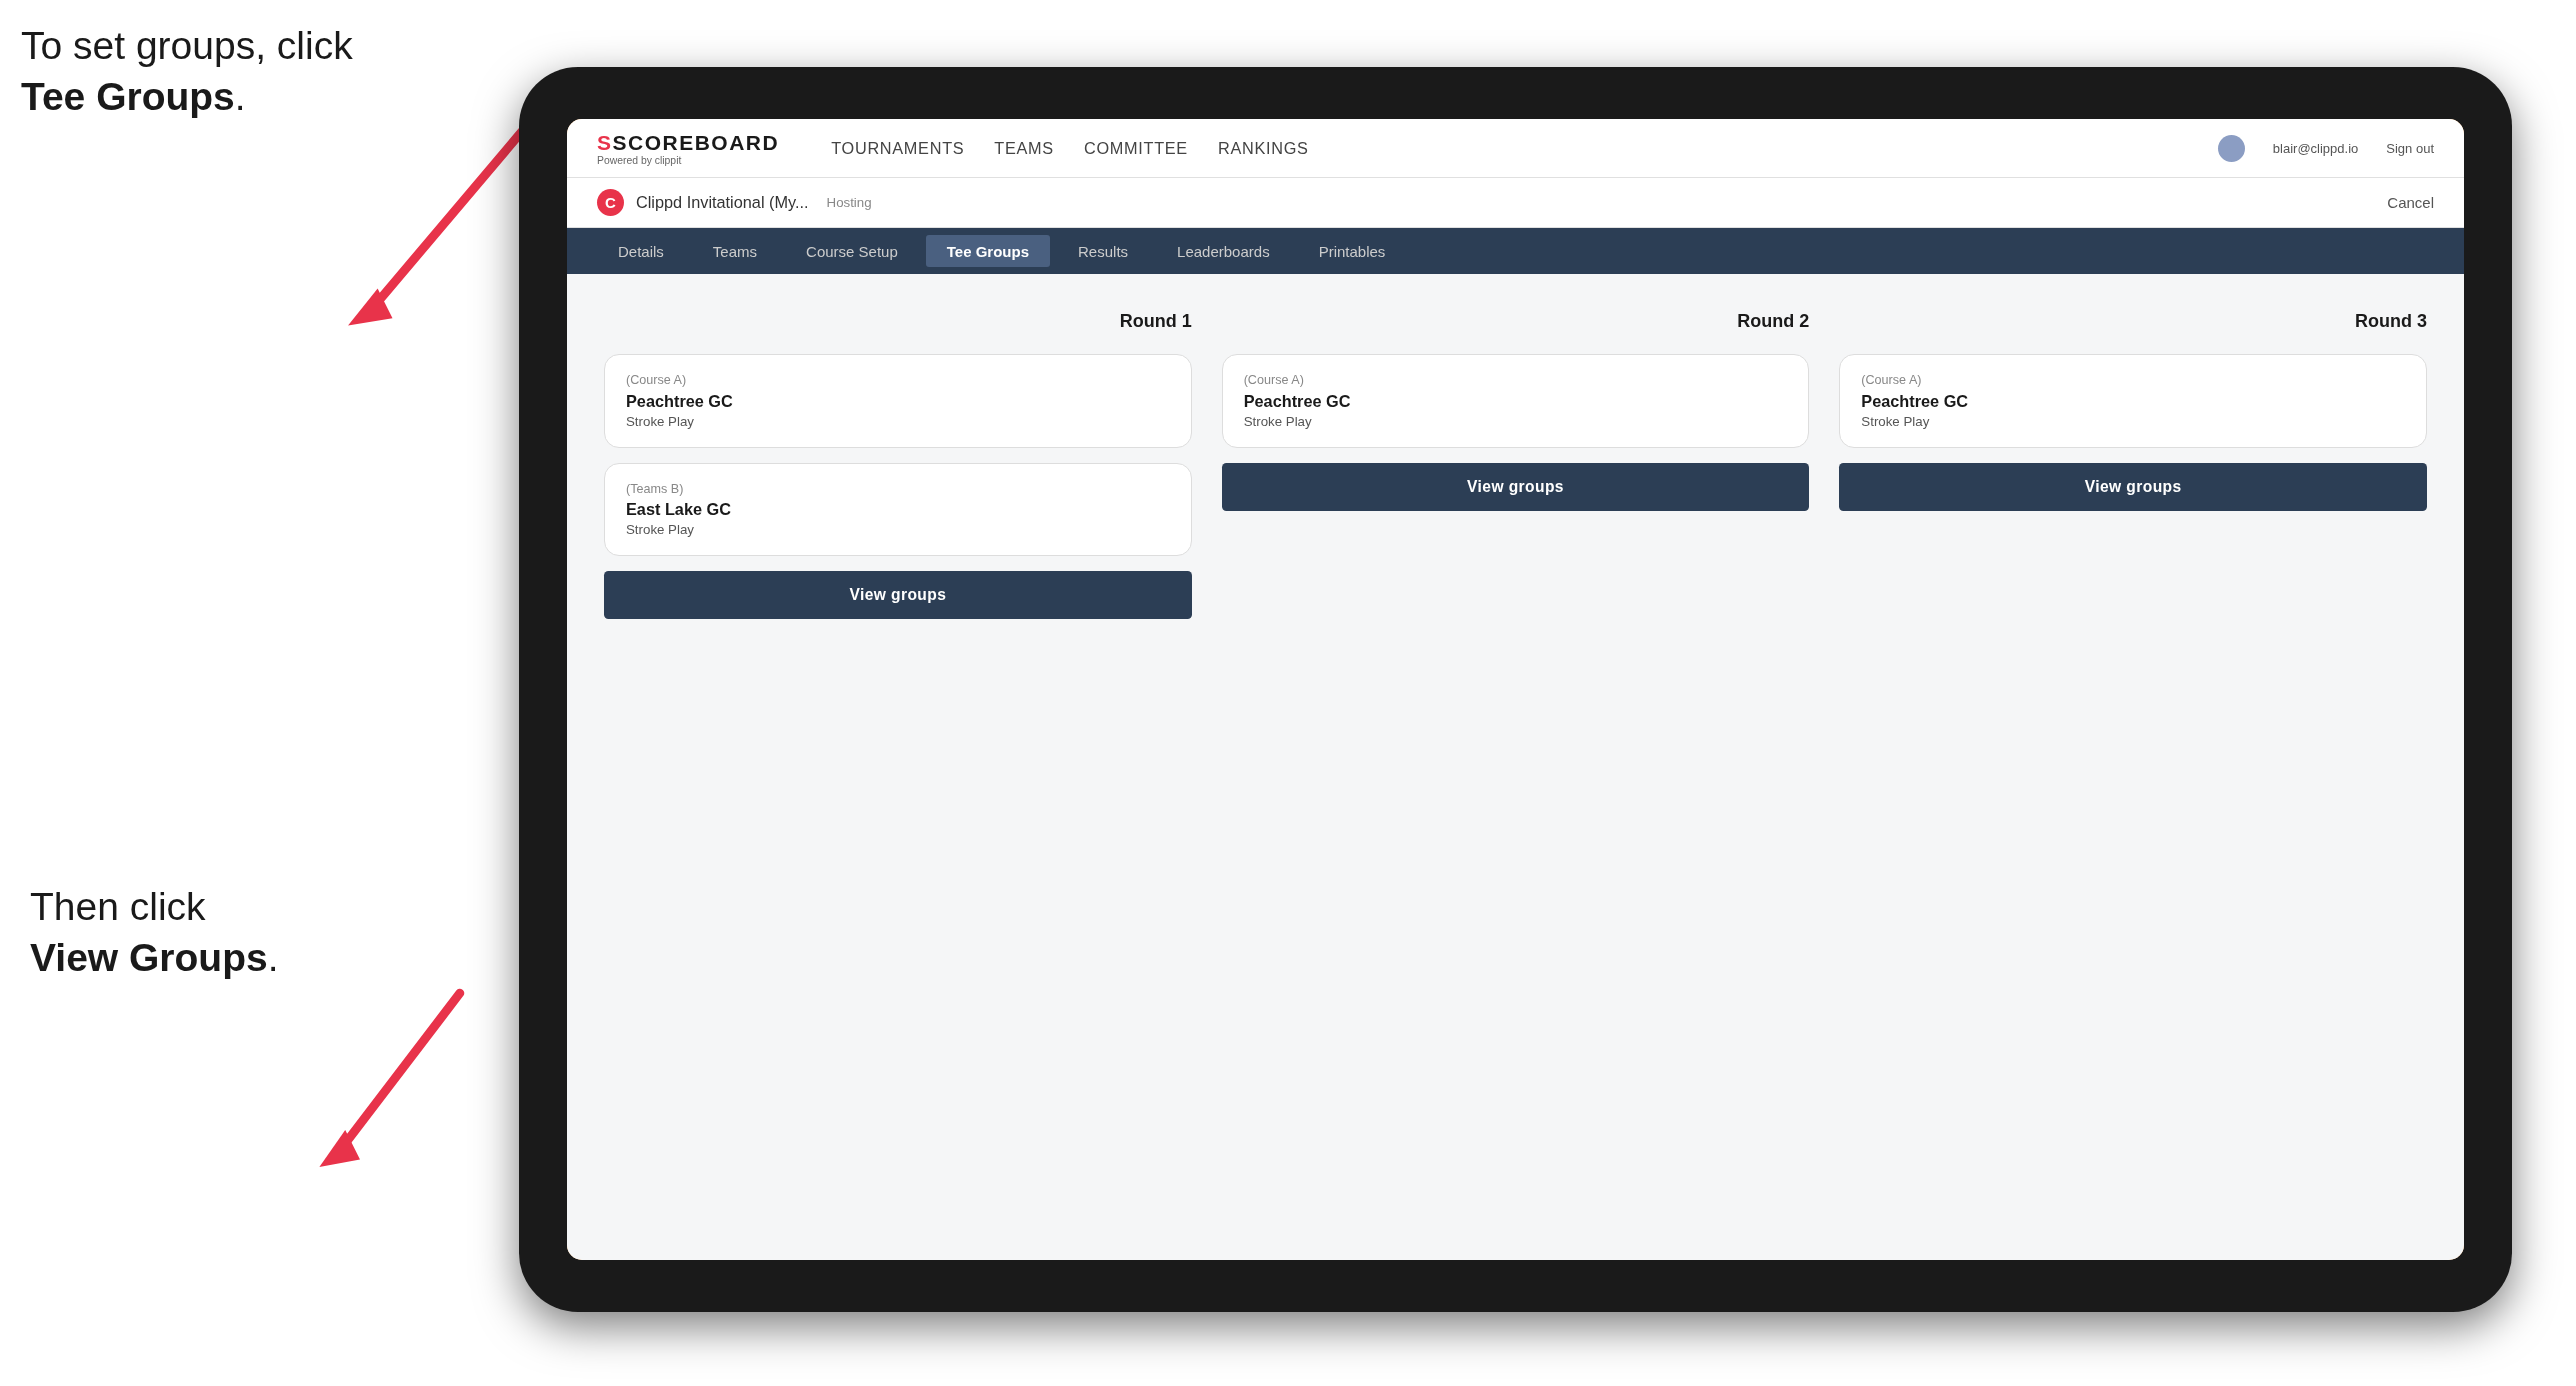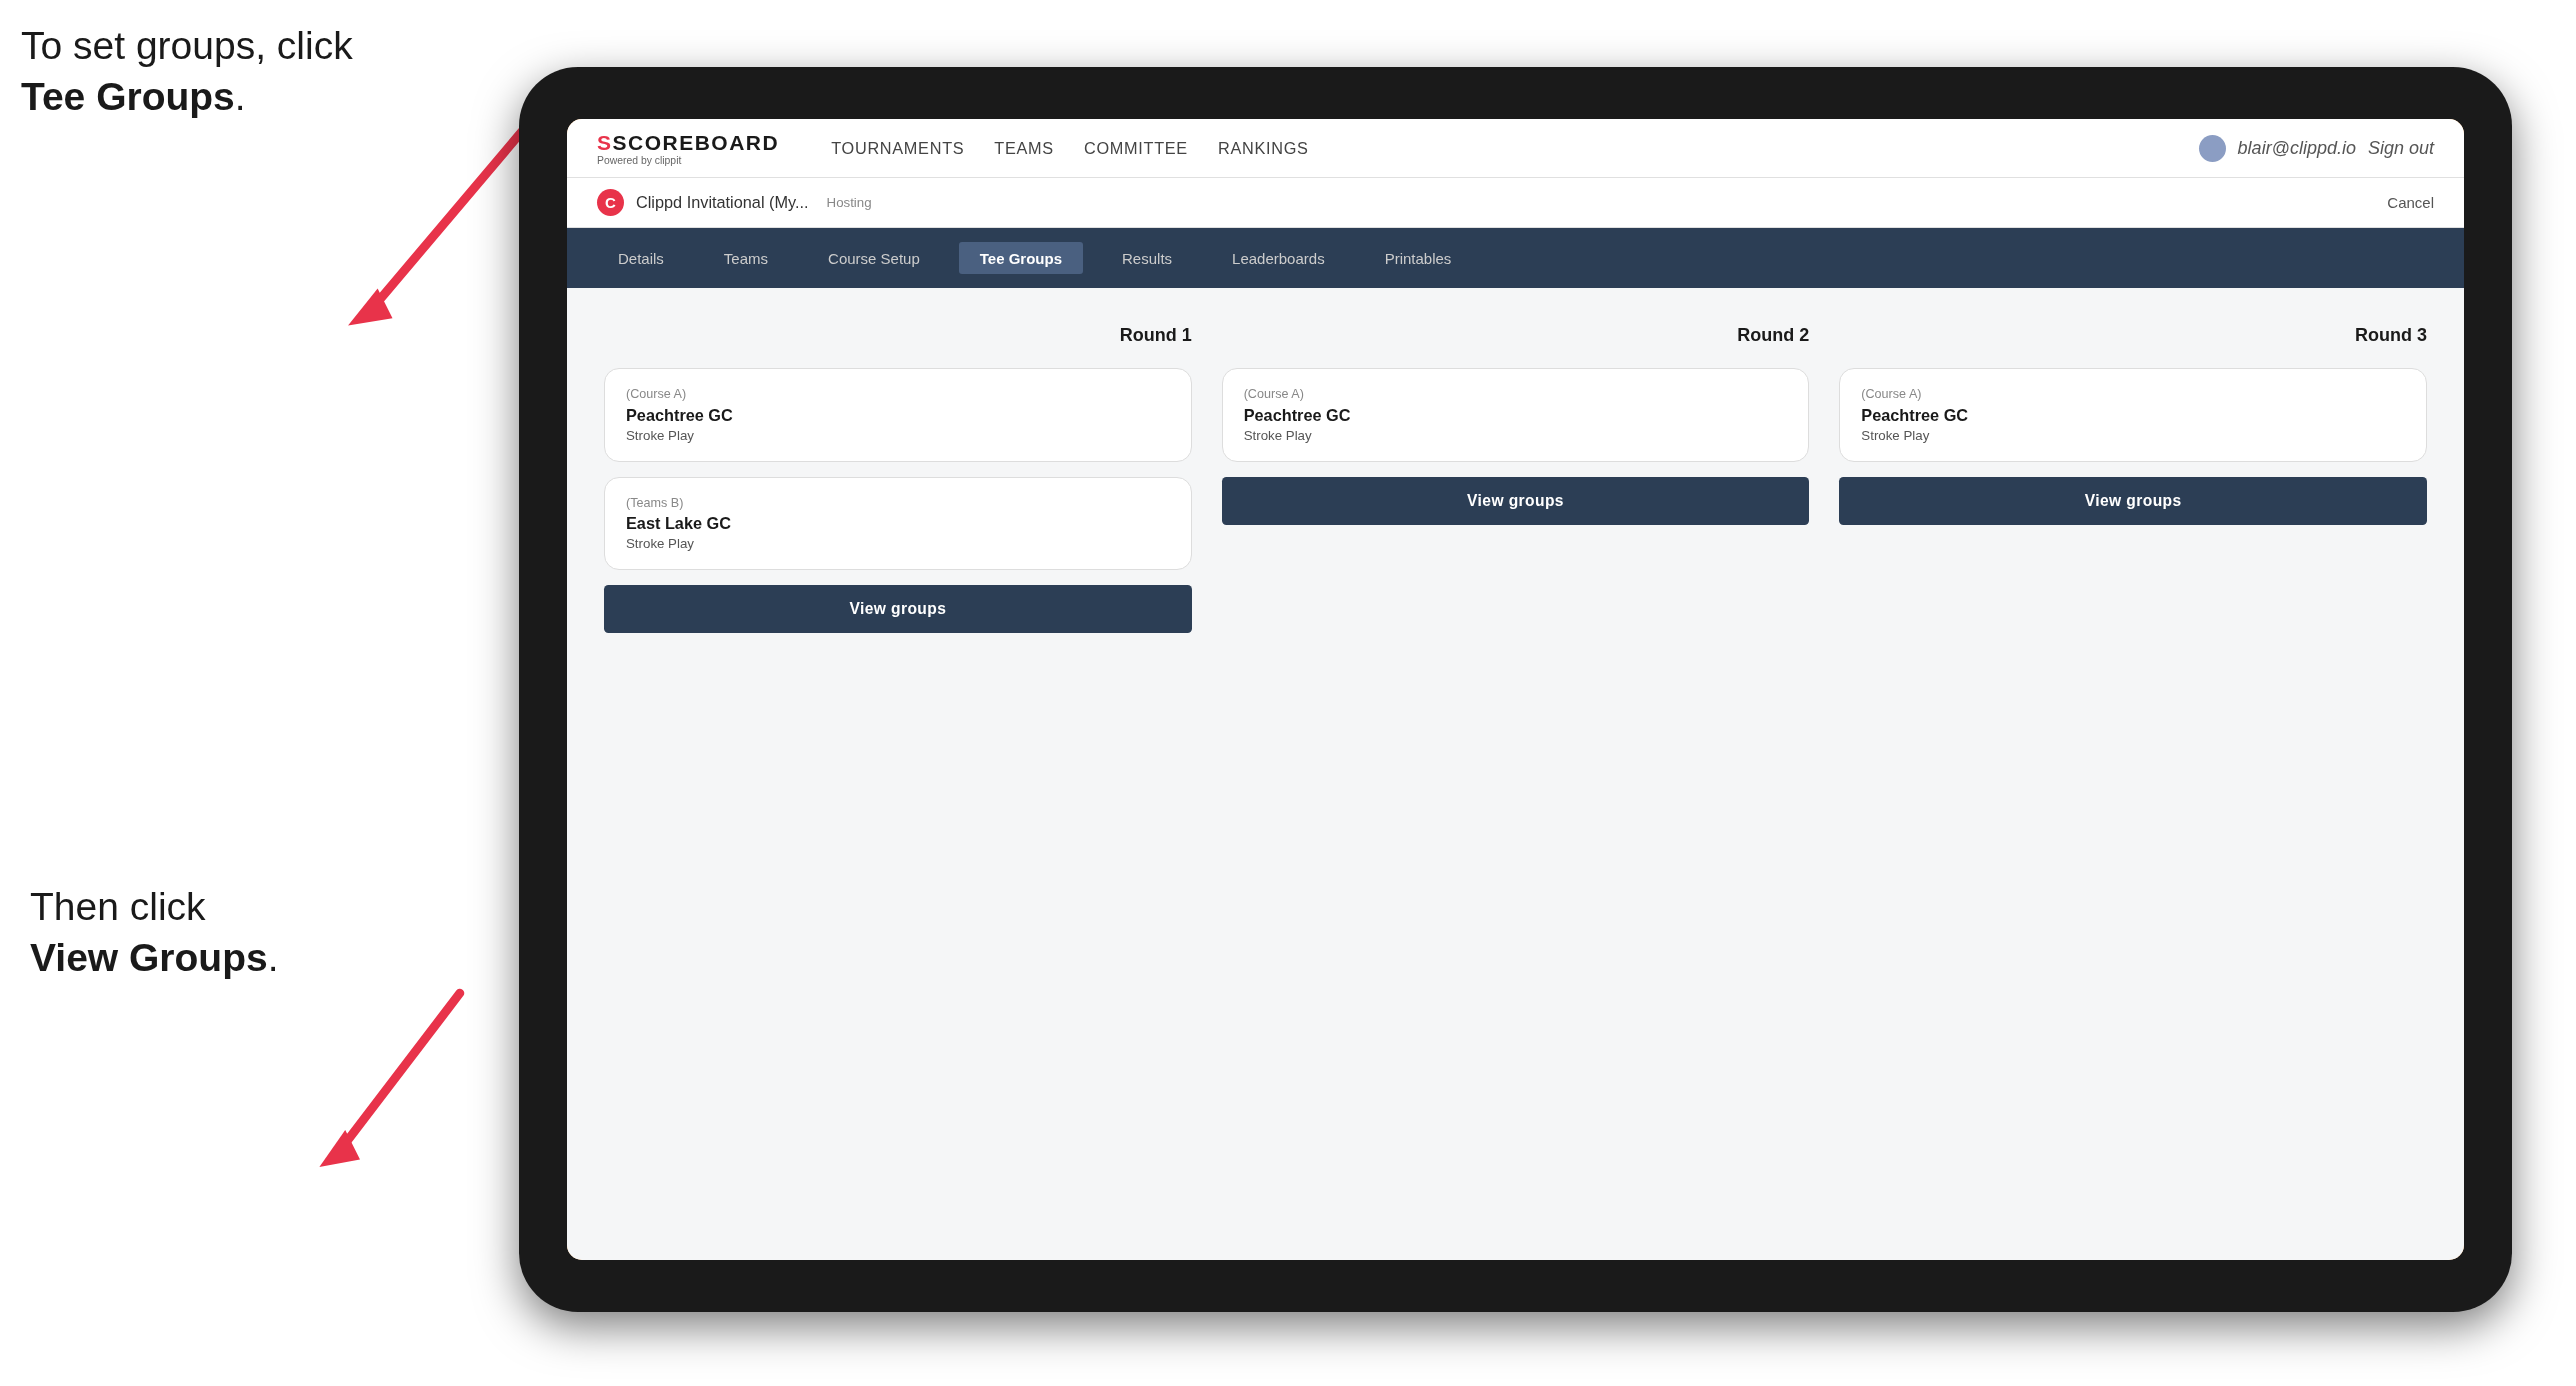--- a/index.html
+++ b/index.html
@@ -119,24 +119,23 @@
       text-decoration: none;
       letter-spacing: 0.7px;
       font-weight: 500;
       cursor: pointer;
     }
 
     .nav-right {
       margin-left: auto;
       display: flex;
       align-items: center;
-      gap: 12px;
-      font-size: 18px;
+      gap: 28px;
+      font-size: 13px;
       color: #555;
-      font-style: italic;
     }
     .user-avatar {
       width: 27px;
       height: 27px;
       background: #8b9dc3;
       border-radius: 50%;
     }
 
     
     .tournament-bar {
@@ -174,25 +173,25 @@
     }
     .cancel-btn {
       font-size: 15px;
       color: #555;
       cursor: pointer;
     }
 
     
     .sub-nav {
       background: #2c3e55;
-      height: 60px;
+      height: 46px;
       display: flex;
       align-items: center;
       padding: 0 30px;
-      gap: 18px;
+      gap: 7px;
     }
     .sub-nav-tab {
       padding: 7.4px 21px;
       font-size: 15px;
       color: #ccc;
       cursor: pointer;
       border-radius: 3px;
     }
     .sub-nav-tab.active {
       background: #4a6080;

